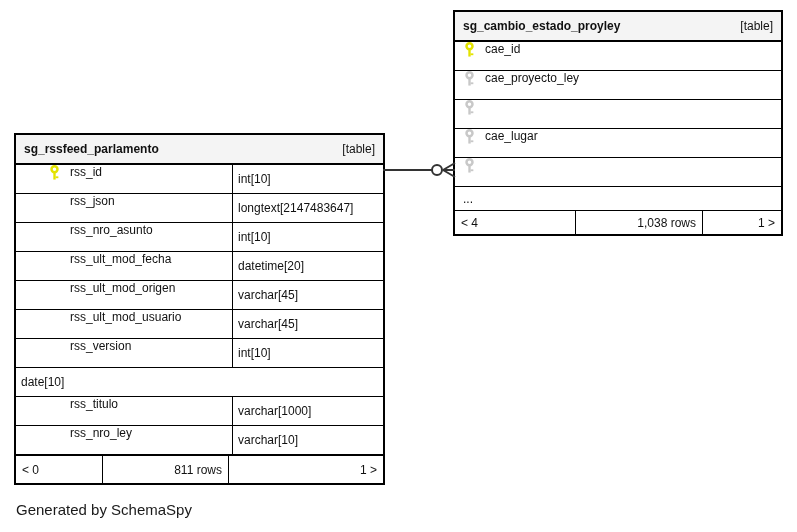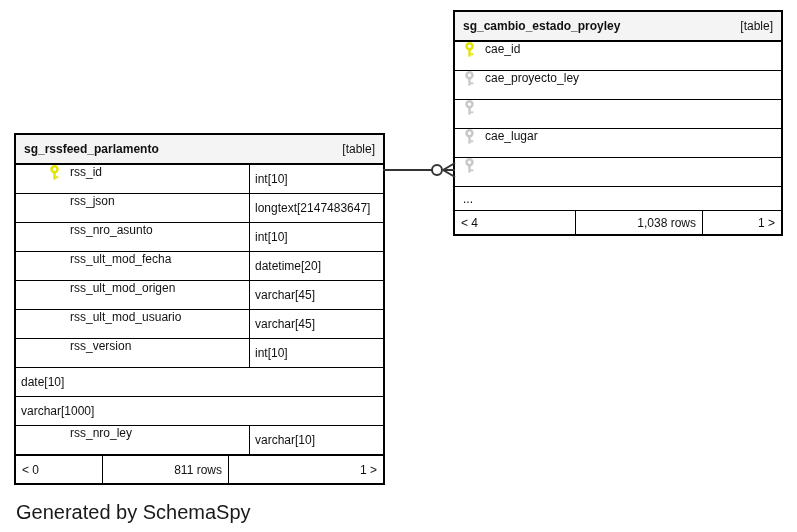--- a/index.html
+++ b/index.html
@@ -35,21 +35,21 @@
     border-bottom: 1px solid var(--border, #000);
     align-items: stretch;
   }
   .dbrow:last-of-type { border-bottom: none; }
   .cell-name {
     display: flex;
     align-items: flex-start;
     box-sizing: border-box;
     padding-left: 8px;
   }
-  #table-left .cell-name { width: 234px; border-right: 1px solid var(--border, #000); padding-left: 32px; }
+  #table-left .cell-name { width: 217px; border-right: 1px solid var(--border, #000); padding-left: 32px; }
   #table-right .cell-name { flex: 1; }
   .cell-type {
     flex: 1;
     display: flex;
     align-items: center;
     padding-left: 5px;
   }
   .key-slot {
     width: 13px;
     margin-right: 9px;
@@ -88,21 +88,21 @@
   #table-right .foot-center { width: 127px; }
   #table-right .foot-right  { flex: 1; }
   #connector {
     position: absolute;
     left: 383px; top: 155px;
     width: 74px; height: 30px;
   }
   #attribution {
     position: absolute;
     left: 16px; top: 501px;
-    font-size: 20px;
+    font-size: 15px;
     color: #1a1a1a;
   }
 </style>
 </head>
 <body>
 
 <svg width="0" height="0" style="position:absolute">
   <defs>
     <g id="key-glyph">
       <circle cx="6" cy="4" r="2.8" fill="none" stroke="currentColor" stroke-width="2.3"></circle>
@@ -168,20 +168,24 @@
     <div class="cell-name">
         <span class="key-slot"></span>
         <span>rss_version</span>
       </div>
     <div class="cell-type">int[10]</div>
   </div>
   <div class="dbrow">
     <div class="cell-type">date[10]</div>
   </div>
   <div class="dbrow">
+    <div class="cell-name">
+        <span class="key-slot"></span>
+        <span>rss_titulo</span>
+      </div>
     <div class="cell-type">varchar[1000]</div>
   </div>
   <div class="dbrow">
     <div class="cell-name">
         <span class="key-slot"></span>
         <span>rss_nro_ley</span>
       </div>
     <div class="cell-type">varchar[10]</div>
   </div>
 

